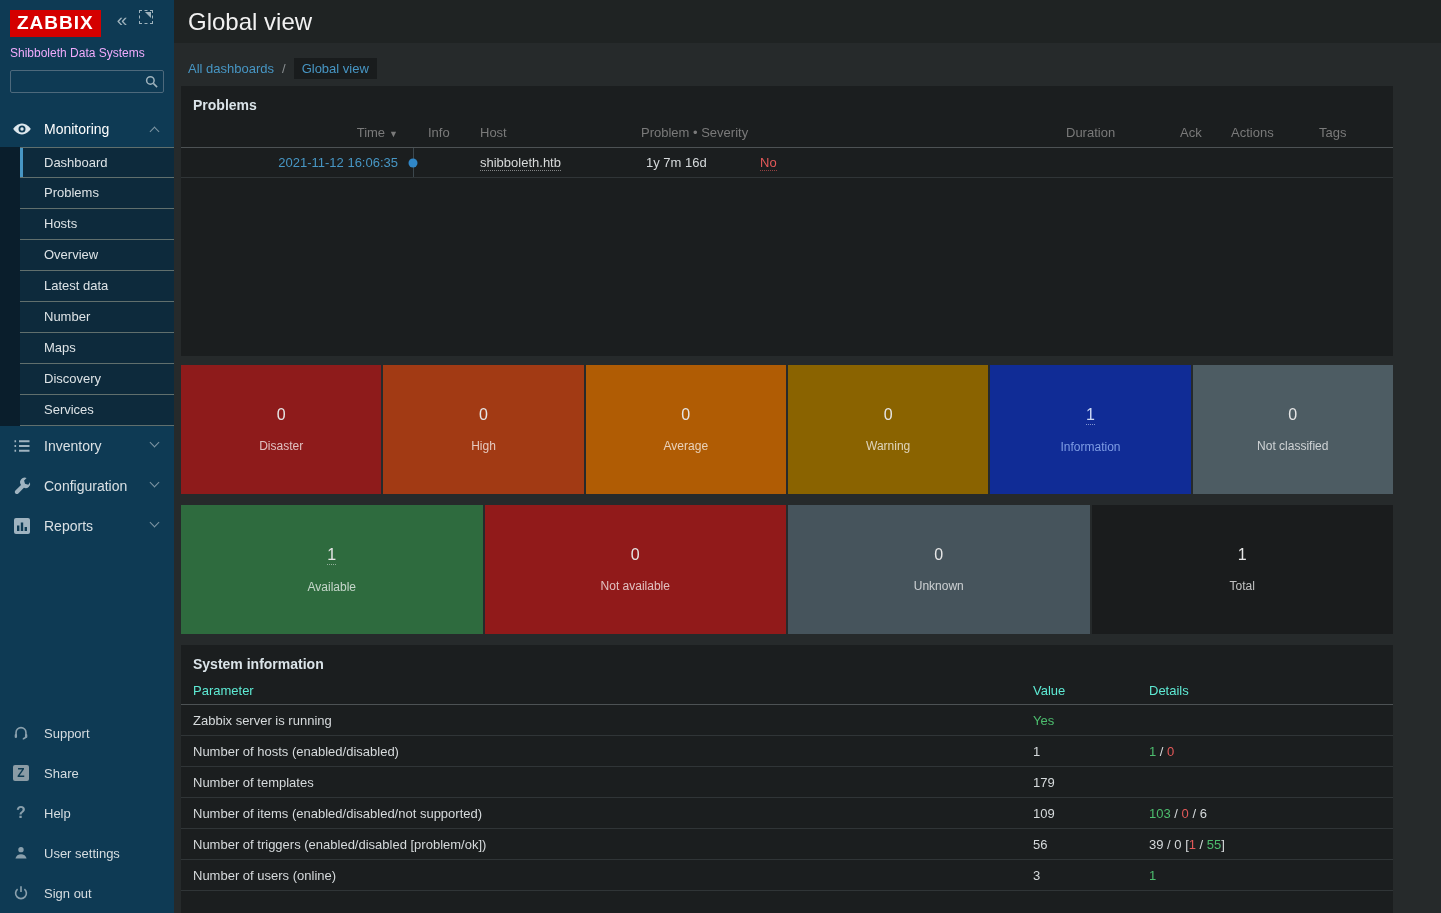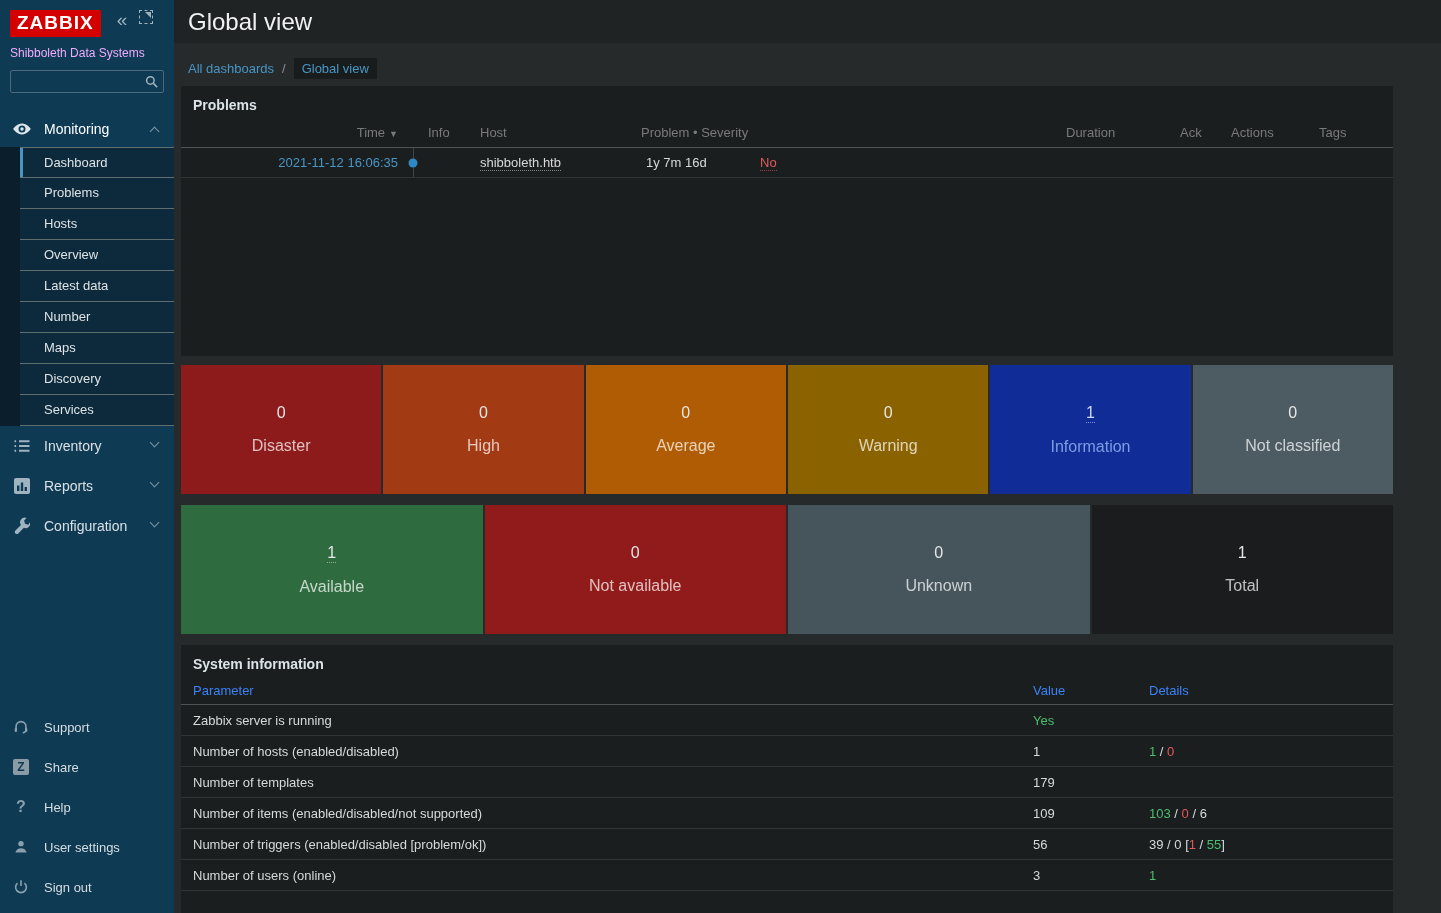--- a/index.html
+++ b/index.html
@@ -57,21 +57,21 @@
   .submenu::before { content:""; position:absolute; left:0; top:0; bottom:0; width:20px; background:#0a1e2c; }
   .submenu-inner { margin-left:20px; }
   .sub-item {
     position:relative; height:31px; line-height:30px; padding-left:24px;
     color:#dde3e6; font-size:13px; cursor:pointer;
     border-bottom:1px solid rgba(165,168,150,0.55);
   }
   .submenu-inner .sub-item:first-child { border-top:1px solid rgba(165,168,150,0.55); }
   .sub-item.active::before { content:""; position:absolute; left:0; top:0; bottom:0; width:3px; background:#4796c4; }
 
-  .nav-footer { margin-top:auto; padding-bottom:6px; }
+  .nav-footer { margin-top:auto; }
   .foot-item { display:flex; align-items:center; height:40px; padding-left:12px; cursor:pointer; color:#d6dde1; }
   .foot-item .fico { width:18px; height:18px; color:#8aa0ad; flex:0 0 18px; display:flex; align-items:center; justify-content:center; }
   .foot-item .fico svg { width:18px; height:18px; display:block; }
   .foot-item .flabel { margin-left:14px; font-size:13px; }
   .share-badge { width:16px; height:16px; background:#8a9ba5; color:#0d3a52; font-weight:bold;
     font-size:12px; text-align:center; line-height:16px; border-radius:2px; }
   .help-q { font-size:16px; font-weight:bold; color:#8aa0ad; }
 
   
   .topbar { position:absolute; left:174px; top:0; right:0; height:43px; background:#1f2323; display:flex; align-items:center; }
@@ -109,39 +109,39 @@
   .cell-info-sev { background:#102c96; }
   .link-problem { color:#8ea6e2; border-bottom:1px dotted rgba(142,166,226,0.6); cursor:pointer; }
   .link-no { color:#e45959; border-bottom:1px dotted rgba(228,89,89,0.6); cursor:pointer; }
 
   
   .cards-row { display:flex; gap:2px; }
   .sev-row { margin-top:9px; height:129px; }
   .avail-row { margin-top:11px; height:129px; }
   .card { flex:1; display:flex; flex-direction:column; align-items:center; justify-content:center; cursor:pointer; }
   .card .num { font-size:16px; color:#e6e6e6; }
-  .card .lab { font-size:16px; color:rgba(255,255,255,0.72); margin-top:15px; }
+  .card .lab { font-size:12px; color:rgba(255,255,255,0.72); margin-top:15px; }
   .bg-disaster { background:#8e1b1b; }
   .bg-high { background:#a23a14; }
   .bg-average { background:#b05c04; }
   .bg-warning { background:#8a6300; }
   .bg-information { background:#102c96; }
   .bg-information .num { color:#ccd8f5; border-bottom:1px dotted rgba(204,216,245,0.6); }
   .bg-information .lab { color:#7e9ce4; }
   .bg-notclassified { background:#4d5c63; }
   .bg-available { background:#2e6b3e; }
   .bg-available .num { border-bottom:1px dotted rgba(230,230,230,0.55); }
   .bg-notavailable { background:#911a1a; }
   .bg-unknown { background:#46545c; }
   .bg-total { background:#1a1c1d; }
 
   
   .panel-sysinfo { margin-top:11px; height:300px; }
   .st-header, .st-row { display:flex; align-items:center; }
-  .st-header { height:29px; margin-top:4px; border-bottom:1px solid #4d5254; color:#3b82f6; }
+  .st-header { height:29px; margin-top:4px; border-bottom:1px solid #4d5254; color:#5eead4; }
   .st-row { height:31px; border-bottom:1px solid #303537; }
   .s-param { flex:1; padding-left:12px; }
   .s-value { width:116px; }
   .s-details { width:244px; }
   .txt-green { color:#4dbd6e; }
   .txt-red { color:#e45959; }
   .seg { white-space:pre; }
 </style>
 </head>
 <body>
@@ -194,38 +194,38 @@
         <svg viewBox="0 0 20 20" stroke="currentColor" stroke-width="2" fill="none">
           <path d="M2.5 5.2h1.6M7 5.2h10.5M2.5 10h1.6M7 10h10.5M2.5 14.8h1.6M7 14.8h10.5"></path>
         </svg>
       </span>
       <span class="nlabel">Inventory</span>
       <span class="chev down"></span>
     </div>
 
     <div class="nav-item" style="height:40px;">
       <span class="nico">
+        <svg viewBox="0 0 20 20" fill="currentColor">
+          <path d="M18 6.2a4.6 4.6 0 0 1-6.1 5.6l-5.6 5.6c-.8.8-2.1.8-2.9 0s-.8-2.1 0-2.9L9 8.9A4.6 4.6 0 0 1 14.6 2l-2.5 2.5.9 3.3 3.3.9L18 6.2z"></path>
+        </svg>
+      </span>
+      <span class="nlabel">Configuration</span>
+      <span class="chev down"></span>
+    </div>
+
+    <div class="nav-item" style="height:40px;">
+      <span class="nico">
         <svg viewBox="0 0 20 20">
           <rect x="2" y="2" width="16" height="16" rx="2" fill="currentColor"></rect>
           <rect x="5" y="9.5" width="2.4" height="5.5" fill="#0e3a54"></rect>
           <rect x="8.8" y="6.5" width="2.4" height="8.5" fill="#0e3a54"></rect>
           <rect x="12.6" y="11" width="2.4" height="4" fill="#0e3a54"></rect>
         </svg>
       </span>
       <span class="nlabel">Reports</span>
-      <span class="chev down"></span>
-    </div>
-
-    <div class="nav-item" style="height:40px;">
-      <span class="nico">
-        <svg viewBox="0 0 20 20" fill="currentColor">
-          <path d="M18 6.2a4.6 4.6 0 0 1-6.1 5.6l-5.6 5.6c-.8.8-2.1.8-2.9 0s-.8-2.1 0-2.9L9 8.9A4.6 4.6 0 0 1 14.6 2l-2.5 2.5.9 3.3 3.3.9L18 6.2z"></path>
-        </svg>
-      </span>
-      <span class="nlabel">Configuration</span>
       <span class="chev down"></span>
     </div>
   </div>
 
   <div class="nav-footer">
     <div class="foot-item">
       <span class="fico">
         <svg viewBox="0 0 20 20" fill="none" stroke="currentColor" stroke-width="1.8">
           <path d="M4.5 13V9.5a5.5 5.5 0 0 1 11 0V13"></path>
           <path d="M15.5 13a3.5 3.5 0 0 1-3.5 3.5" fill="none"></path>

